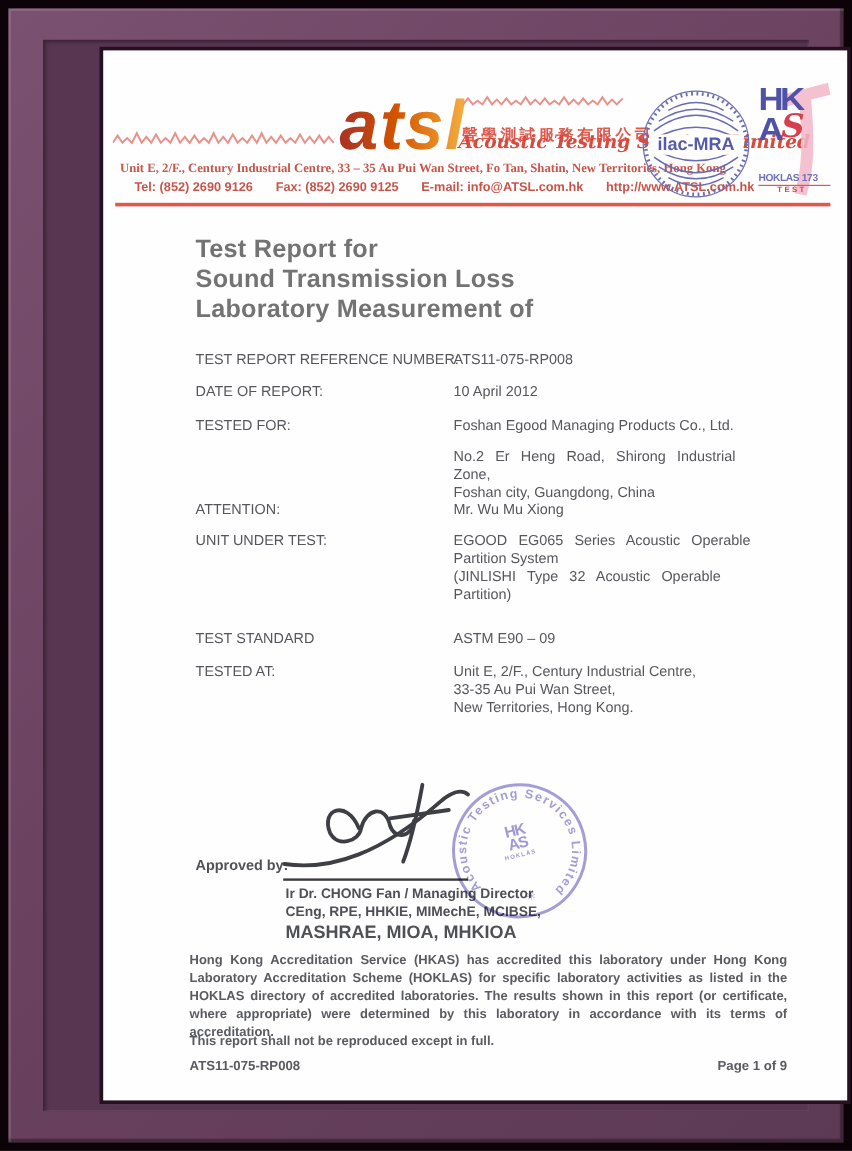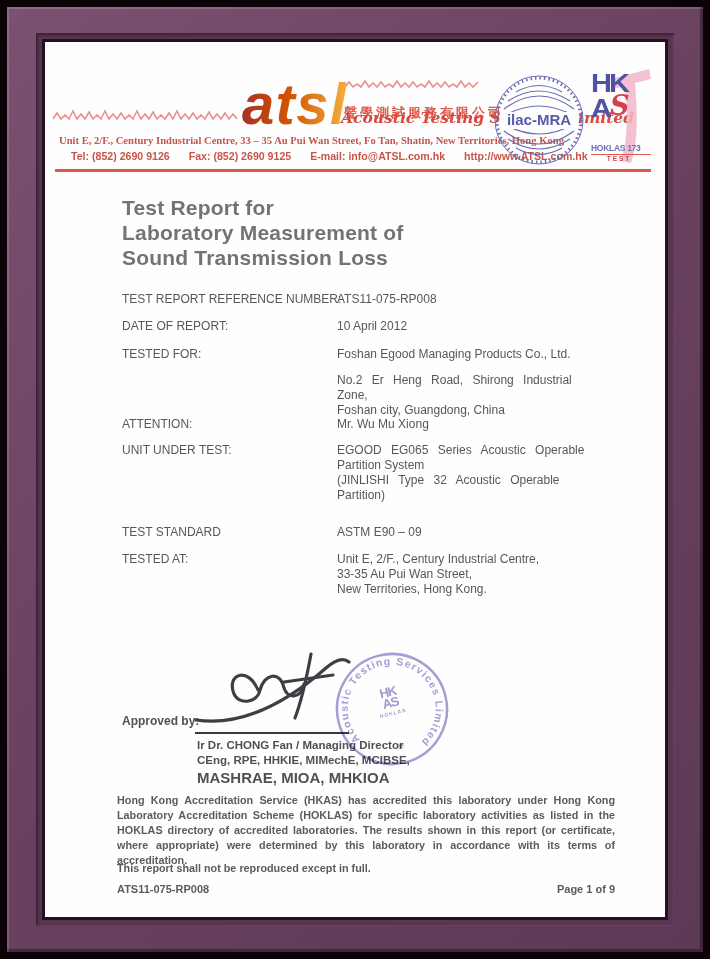--- a/index.html
+++ b/index.html
@@ -5,21 +5,21 @@
   * { margin:0; padding:0; box-sizing:border-box; }
   html,body { width:710px; height:959px; overflow:hidden; background:#0c0309; }
   body { font-family:"Liberation Sans", sans-serif; }
 
   
   .frame-outer { width:710px; height:959px; background:#0c0309; padding:7px; }
   .frame-plum { width:100%; height:100%; background:linear-gradient(135deg,#7a5170 0%,#6b4260 45%,#5c3a55 100%);
     padding:26px 29px; box-shadow: inset 2px 2px 0 rgba(255,255,255,.14), inset -3px -3px 1px rgba(0,0,0,.35); }
   .frame-step { width:100%; height:100%; background:#583551; padding:6px;
     box-shadow: inset 2px 2px 3px rgba(0,0,0,.35), inset -1px -1px 0 rgba(255,255,255,.08); }
-  .frame-dark { width:100%; height:100%; background:#241020; padding:3px; }
+  .frame-dark { width:100%; height:100%; background:#241020; padding:3px;margin-left:41px; }
 
   
   .page { position:relative; width:100%; height:100%; background:#fefefe; color:#55565c; overflow:hidden; }
 
   
   .zig { position:absolute; }
   .zig path { stroke:#e89089; stroke-width:1.6; fill:none; }
   .atsl-logo { position:absolute; left:193px; top:26px; }
   .cn-name { position:absolute; left:299px; top:62px; font-size:13px; font-weight:bold; color:#e05a4e; letter-spacing:3px; white-space:nowrap; }
   .en-name { position:absolute; left:296px; top:66px; font-family:"DejaVu Serif", serif; font-style:italic; font-weight:bold; font-size:15.5px; color:#d8493e; white-space:nowrap; }
@@ -128,22 +128,22 @@
         </svg>
         <div class="hk">HK</div>
         <div class="a">A</div>
         <div class="s">S</div>
         <div class="hoklas">HOKLAS 173</div>
         <div class="test">TEST</div>
       </div>
 
       <div class="title">
         <div>Test Report for</div>
+        <div>Sound Transmission Loss</div>
         <div>Laboratory Measurement of</div>
-        <div>Sound Transmission Loss</div>
       </div>
 
       <div class="fields">
 
         <div class="frow" style="top:0;">
           <span class="lbl">TEST REPORT REFERENCE NUMBER:</span>
           <span class="val">ATS11-075-RP008</span>
         </div>
 
         <div class="frow" style="top:27px;">

